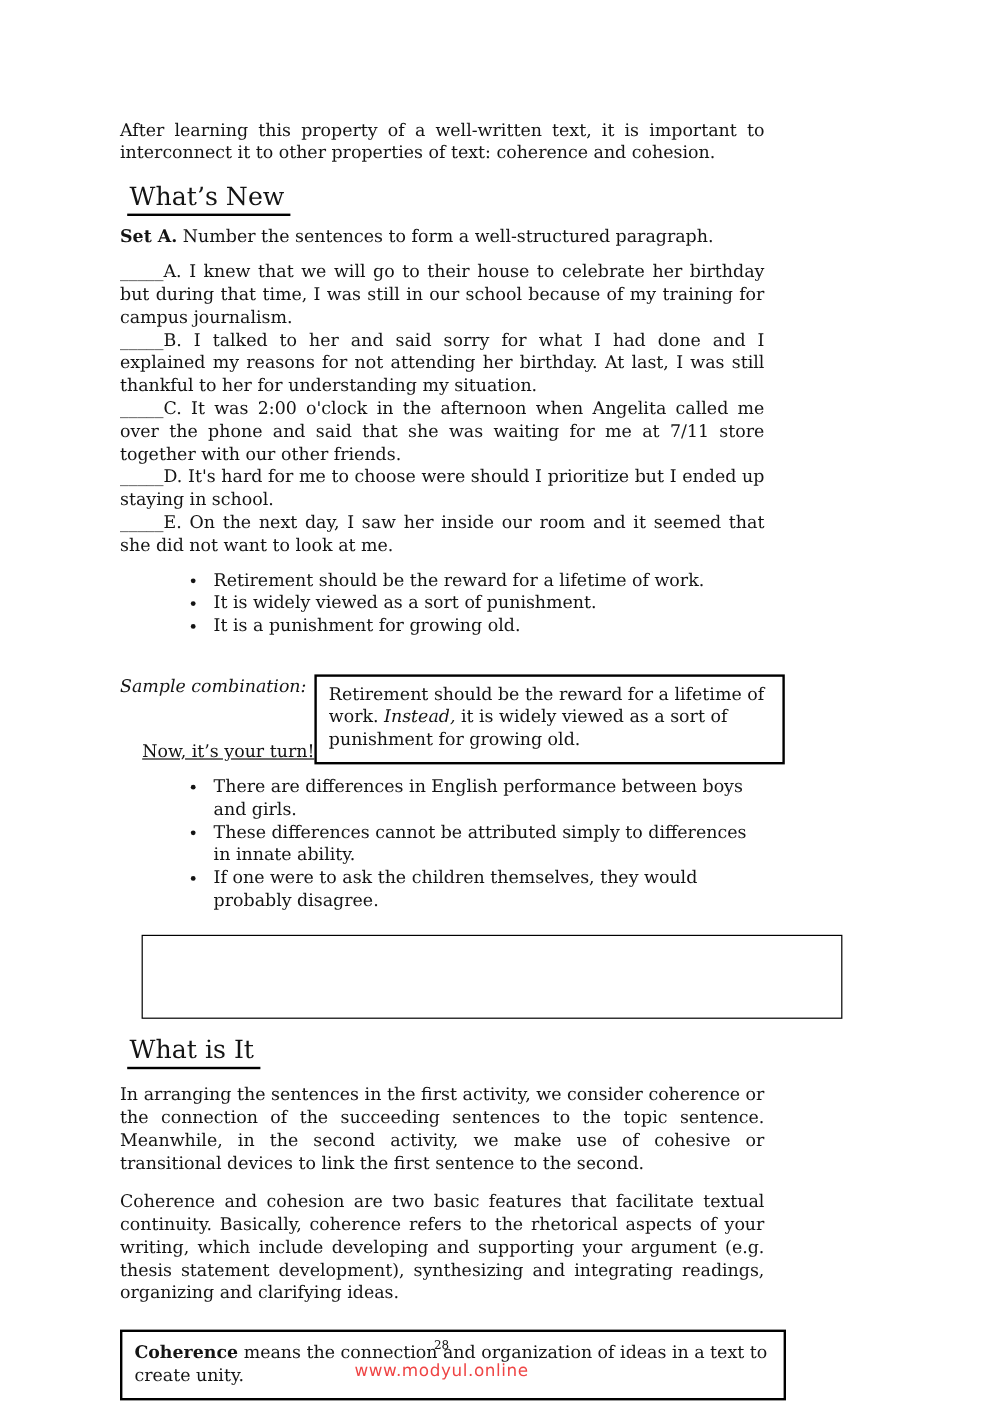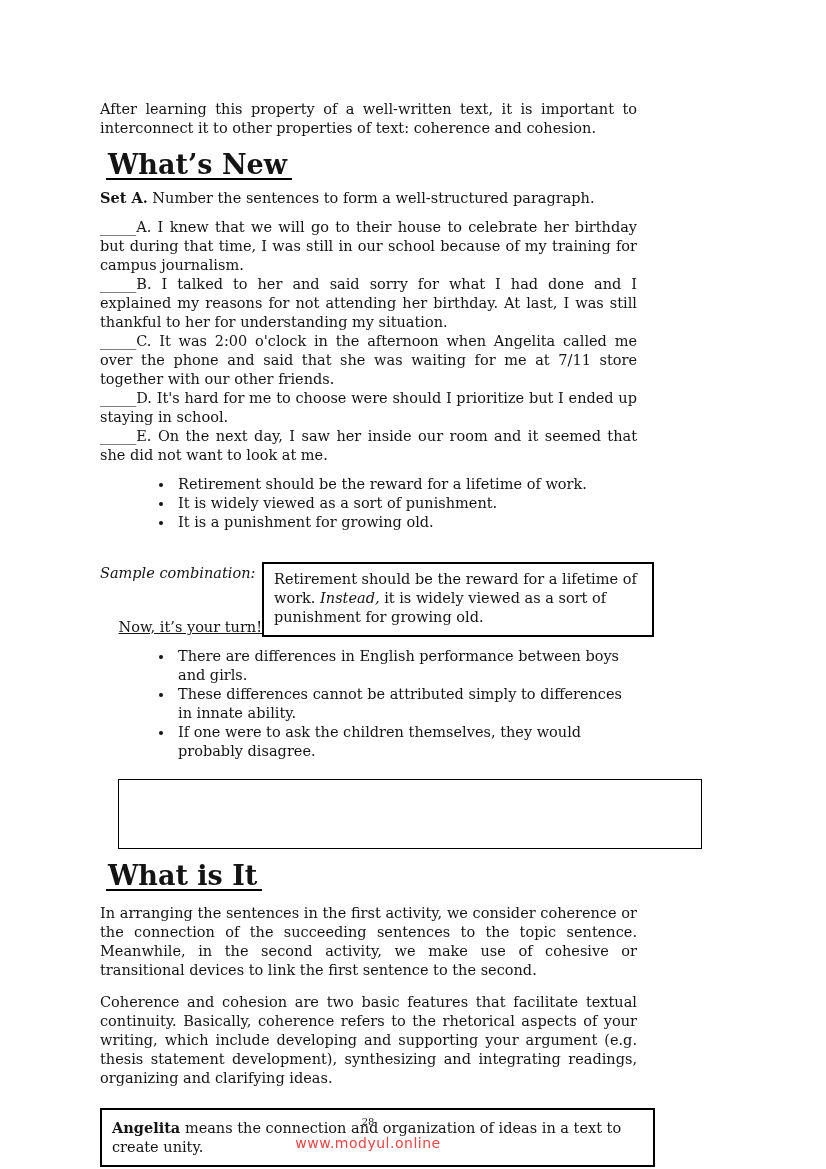--- a/index.html
+++ b/index.html
@@ -13,21 +13,21 @@
     font-size:14.5px;
     line-height:19px;
     color:#141414;
     overflow:hidden;
   }
   p { margin:0; text-align:justify; }
   .b { font-weight:bold; }
 
   .intro { margin-bottom:6px; }
 
-  h2.section { margin:14px 0 8px 6px; font-size:27px; line-height:25px; font-weight:bold; }
+  h2.section { margin:14px 0 8px 6px; font-size:21px; line-height:25px; font-weight:normal; }
   h2.section span { display:inline-block; border-bottom:2.5px solid #000; padding:0 5px 1px 2px; }
 
   .set-header { margin:2px 0 10px; }
   .items p { margin:0; }
 
   .setb-header { margin-top:20px; margin-bottom:10px; }
 
   ul.bullets { margin:10px 0 0 48px; padding-left:26px; list-style:disc; }
   ul.bullets li { text-align:left; padding-left:4px; margin:0; }
 
@@ -98,20 +98,20 @@
   </ul>
 
   <div class="answer-box"></div>
 
   <h2 class="section"><span>What is It</span></h2>
 
   <p class="wi-para">In arranging the sentences in the first activity, we consider coherence or the connection of the succeeding sentences to the topic sentence. Meanwhile, in the second activity, we make use of cohesive or transitional devices to link the first sentence to the second.</p>
 
   <p class="wi-para">Coherence and cohesion are two basic features that facilitate textual continuity. Basically, coherence refers to the rhetorical aspects of your writing, which include developing and supporting your argument (e.g. thesis statement development), synthesizing and integrating readings, organizing and clarifying ideas.</p>
 
-  <div class="coherence-box"><span class="b">Angelita</span><span> means the connection and organization of ideas in a text to create unity.</span></div>
+  <div class="coherence-box"><span class="b">Coherence</span><span> means the connection and organization of ideas in a text to create unity.</span></div>
 
   <div class="footer">
     <div class="page-num">28</div>
     <div class="watermark">www.modyul.online</div>
   </div>
 
 </div>
 
 </body></html>

